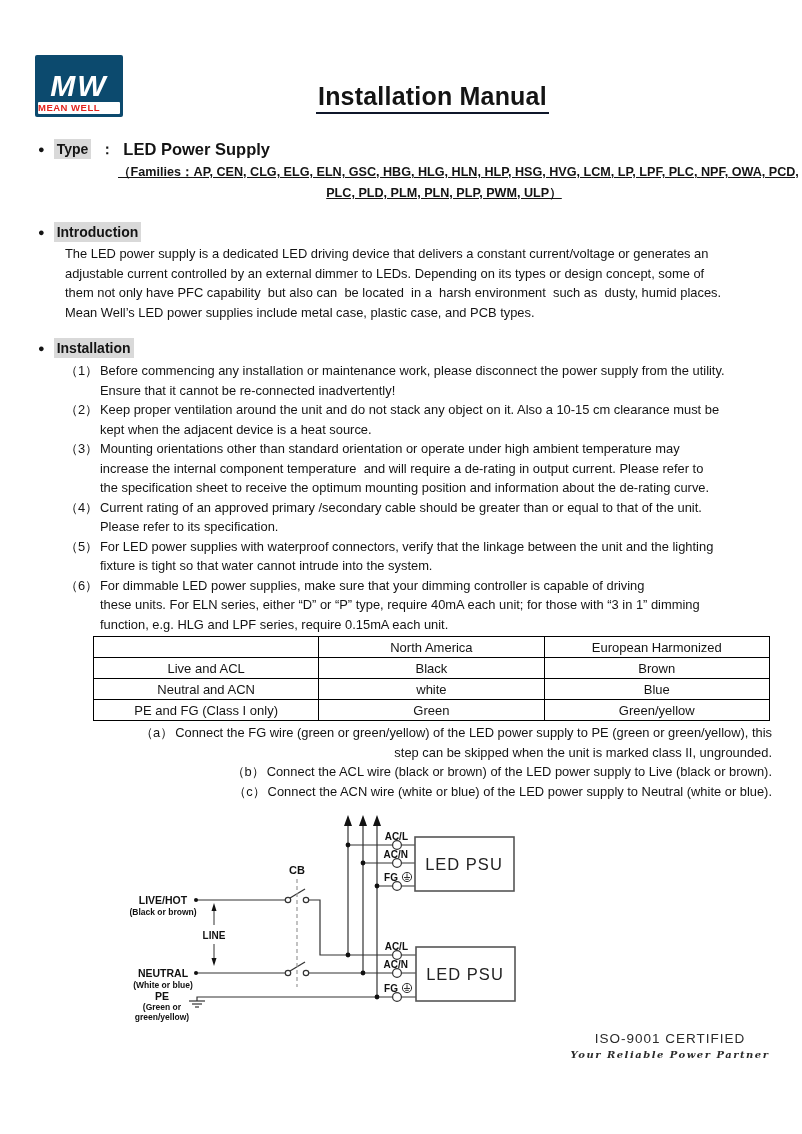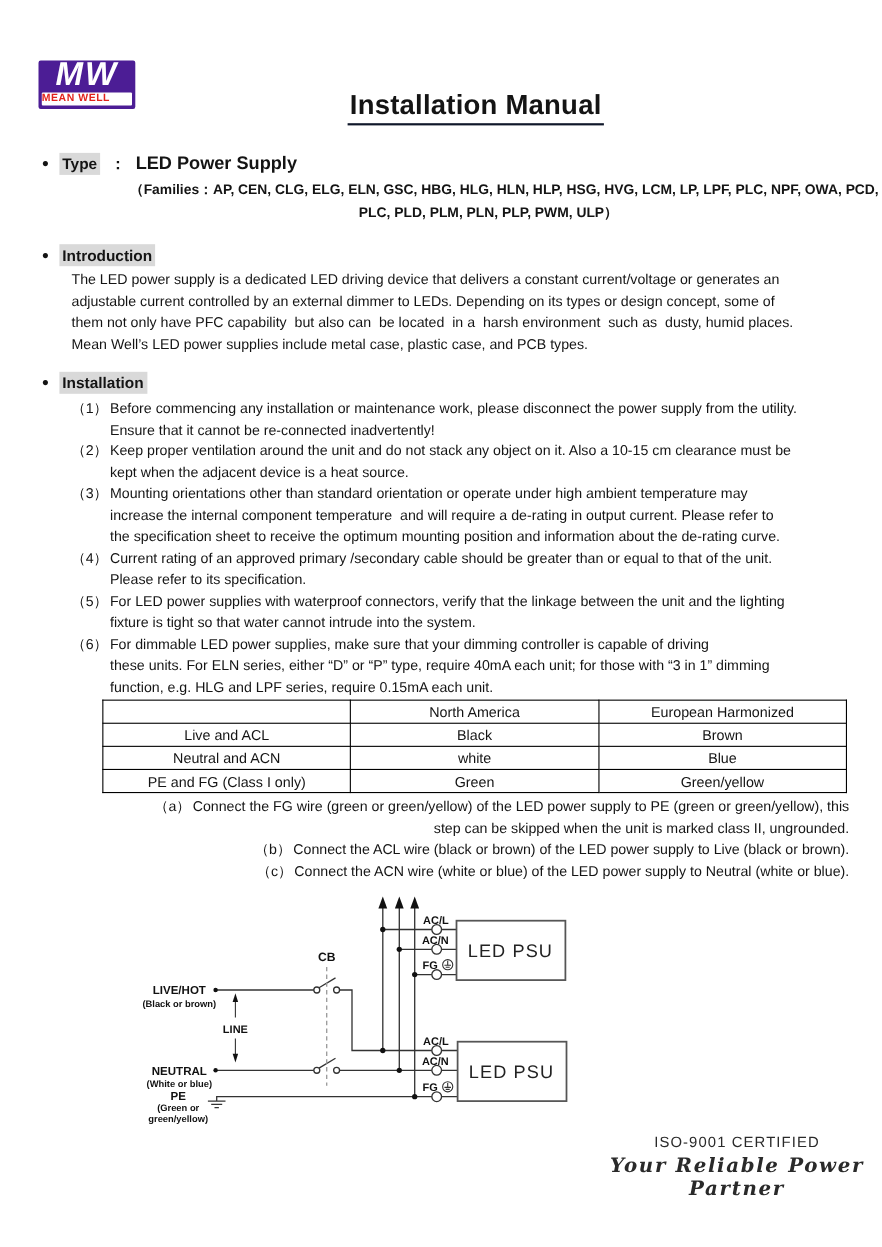--- a/index.html
+++ b/index.html
@@ -1,40 +1,40 @@
 <!DOCTYPE html>
 <html><head>
 <meta charset="utf-8">
 <style>
   html,body{margin:0;padding:0;background:#e8e8e8;}
   .page{position:relative;width:802px;height:1134px;background:#ffffff;margin:0 auto;
         font-family:"Liberation Sans",sans-serif;color:#141414;overflow:hidden;}
 
   
-  .logo{position:absolute;left:35px;top:55px;width:88px;height:44px;background:#4c1d95;
+  .logo{position:absolute;left:35px;top:55px;width:88px;height:62px;background:#0c4a6e;
         border-radius:2px;display:flex;flex-direction:column;justify-content:flex-end;}
   .logo-mw{color:#fff;font-weight:bold;font-style:italic;font-size:30px;line-height:32px;
            text-align:center;letter-spacing:2px;}
   .logo-strip{background:#fff;color:#E2231D;margin:0 3px 3px 3px;border-radius:1px;
               font-size:9.5px;font-weight:bold;text-align:left;line-height:12px;letter-spacing:.5px;}
 
   
   .title{position:absolute;left:316px;top:82px;}
   .title span{display:inline-block;font-size:25px;font-weight:bold;letter-spacing:.2px;
               border-bottom:2px solid #0f172a;padding:0 2px 1px 2px;}
 
   
   .content{position:absolute;left:38px;top:138px;width:732px;font-size:12.9px;line-height:19.5px;}
   .sec-head{display:flex;align-items:center;gap:9px;}
   .bullet{font-size:11px;line-height:20px;}
   .hl{background:#D9D9D9;font-weight:bold;font-size:14px;line-height:18px;padding:1px 3px;}
   .type-row{line-height:22px;}
   .type-sep{font-weight:bold;font-size:14px;}
   .type-value{font-weight:bold;font-size:16.5px;}
-  .families{margin:2px 0 0 80px;font-weight:bold;font-size:12.6px;line-height:21px;}
+  .families{margin:2px 0 0 80px;font-weight:bold;font-size:12.6px;line-height:21px;text-decoration:underline;}
   .families .l1{white-space:nowrap;}
   .families .l2{text-align:center;}
 
   .intro-head{margin-top:18px;}
   .intro-body{margin:2px 0 0 27px;width:712px;white-space:pre-wrap;}
 
   .install-head{margin-top:16px;}
   .items{margin:3px 0 0 27px;width:710px;}
   .item{padding-left:35px;text-indent:-35px;white-space:pre-wrap;}
   .item .num{margin-right:2px;}
@@ -53,21 +53,21 @@
   .t-psu{font:16.5px "Liberation Sans",sans-serif;fill:#222;letter-spacing:1px;}
   .t-cb{font:bold 11px "Liberation Sans",sans-serif;fill:#111;}
   .t-main{font:bold 10.5px "Liberation Sans",sans-serif;fill:#111;}
   .t-sub{font:bold 8.5px "Liberation Sans",sans-serif;fill:#111;}
   .t-line{font:bold 10px "Liberation Sans",sans-serif;fill:#111;}
 
   
   .footer{position:absolute;left:540px;top:1031px;width:260px;text-align:center;}
   .iso{font-size:13.5px;letter-spacing:1px;color:#2a2a2a;}
   .slogan{font-family:"DejaVu Serif",serif;font-style:italic;font-weight:bold;
-          font-size:18px;letter-spacing:1.5px;color:#2a2a2a;margin-top:3px;}
+          font-size:10px;letter-spacing:1.5px;color:#2a2a2a;margin-top:3px;}
 </style>
 </head>
 <body>
 
 <div class="page">
 
   <div class="logo">
     <div class="logo-mw">MW</div>
     <div class="logo-strip">MEAN WELL</div>
   </div>

